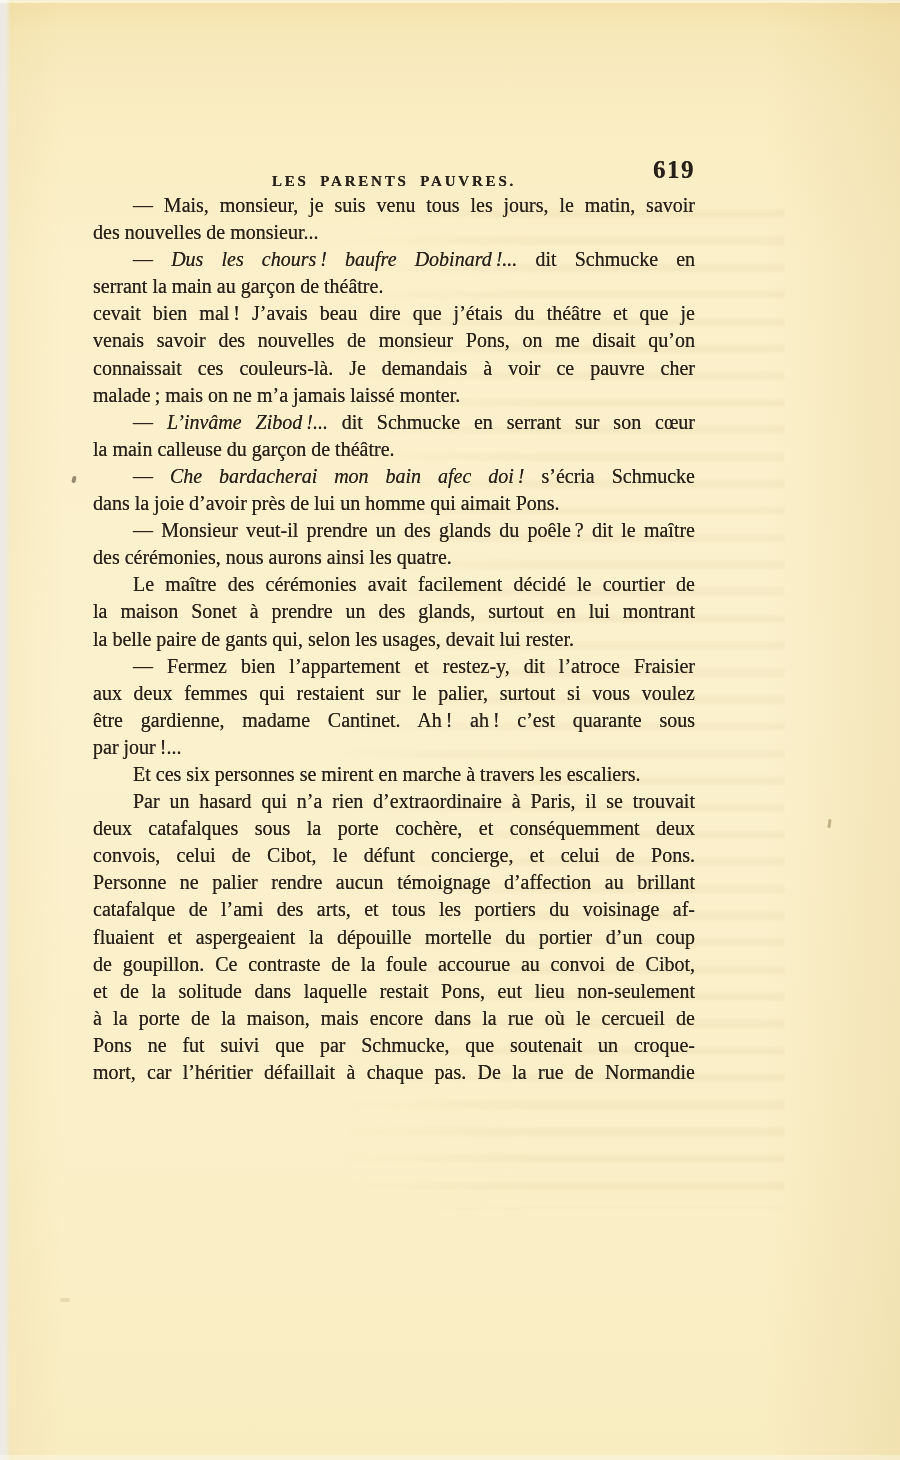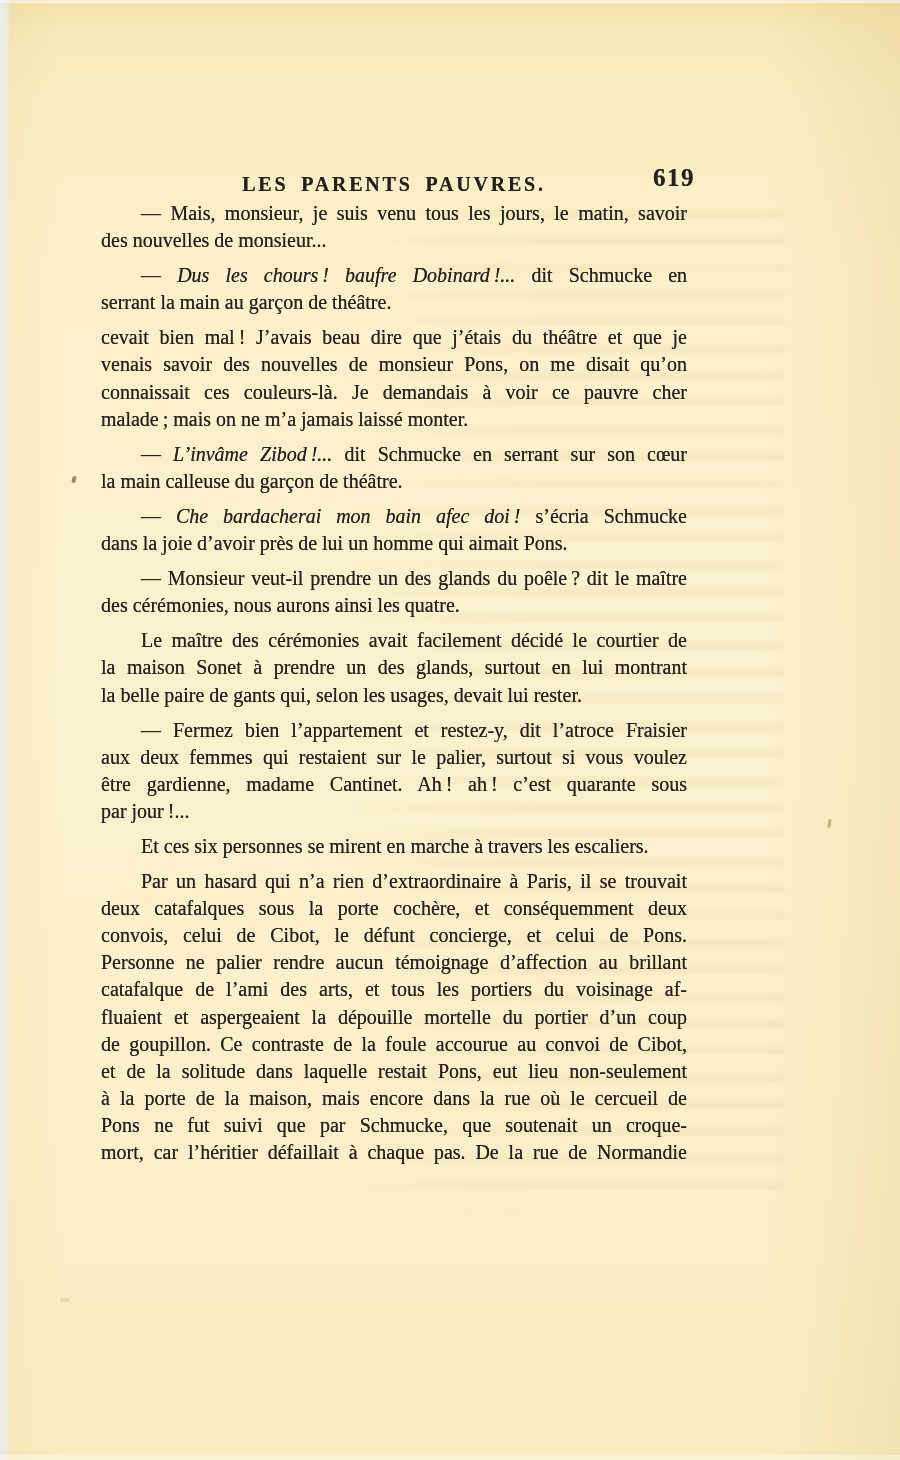--- a/index.html
+++ b/index.html
@@ -31,38 +31,38 @@
   }
 
   .speck{position:absolute;z-index:3;}
   .speck1{left:72px;top:476px;width:4px;height:7px;background:rgba(70,56,36,0.55);border-radius:2px;transform:rotate(14deg);}
   .speck2{left:828px;top:819px;width:3px;height:9px;background:rgba(130,106,60,0.45);border-radius:2px;transform:rotate(8deg);}
   .speck3{left:60px;top:1298px;width:10px;height:4px;background:rgba(150,128,80,0.18);border-radius:2px;}
 
   
   .running-title{
     position:absolute;z-index:2;left:93px;top:173px;width:602px;
-    text-align:center;font-size:20px;font-weight:bold;
+    text-align:center;font-size:15px;font-weight:bold;
     letter-spacing:2.8px;word-spacing:5px;color:var(--ink,#28211a);
     text-shadow:0 0 0.4px rgba(40,32,22,0.75);
   }
   .page-number{
-    position:absolute;z-index:2;left:400px;top:164px;width:295px;
+    position:absolute;z-index:2;left:400px;top:156px;width:295px;
     text-align:right;font-size:25px;font-weight:bold;letter-spacing:1.5px;
     color:var(--ink,#28211a);text-shadow:0 0 0.4px rgba(40,32,22,0.75);
   }
 
   
   .text-block{
     position:absolute;z-index:2;left:93px;top:192px;width:602px;
     font-size:20px;color:var(--ink,#28211a);
     text-shadow:0 0 0.45px rgba(40,32,22,0.8);
     font-kerning:normal;
   }
-  .para{margin:8px;padding:0;}
+  .para{margin:0;padding:0;}
   .line{height:27.1px;line-height:27.1px;overflow:hidden;text-align:justify;}
   .line::after{content:"";display:inline-block;width:100%;height:0;vertical-align:top;}
   .line.last{text-align:left;}
   .line.last::after{content:none;}
   .line.first{text-indent:40px;}
   .it{font-style:italic;}
 </style>
 </head>
 <body>
 

